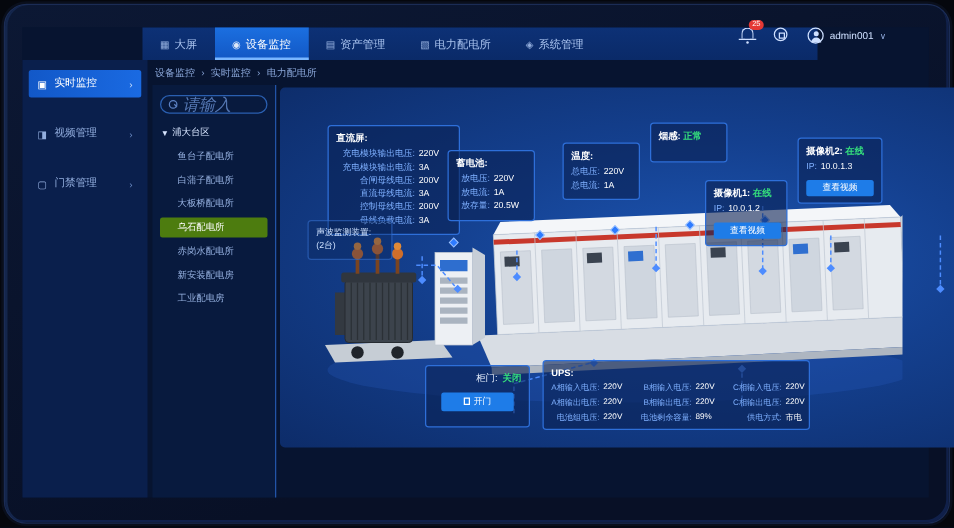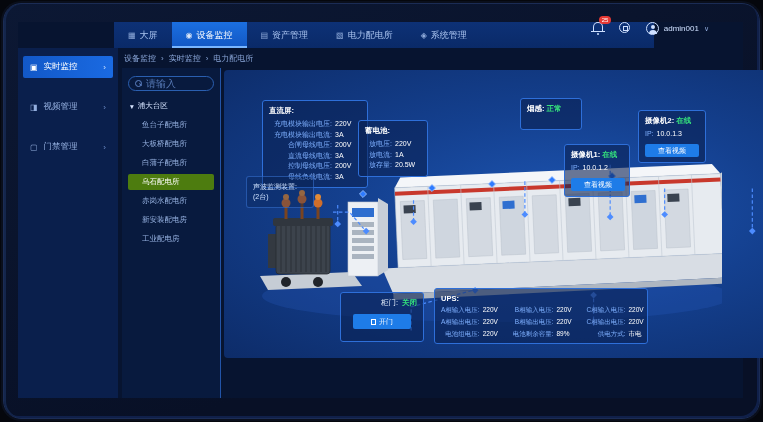--- a/index.html
+++ b/index.html
@@ -63,21 +63,21 @@
   .tree { position:absolute; left:104px; top:46px; width:99px; bottom:0;
     background:#081a3e; border-right:1px solid #2254a8; padding:8px 6px; }
   .search { display:flex; align-items:center; gap:4px; height:15px;
     border:1px solid #2a5fb0; border-radius:8px; padding:0 6px; margin-bottom:10px; }
   .mag { position:relative; width:7px; height:7px; flex:none; }
   .mag::before { content:""; position:absolute; left:0; top:0; width:5px; height:5px;
     border:1px solid #5d82c4; border-radius:50%; }
   .mag::after { content:""; position:absolute; left:4px; top:4px; width:3px; height:1px;
     background:#5d82c4; transform:rotate(45deg); }
   .search input { background:transparent; border:none; outline:none; width:100%;
-    font-size:10px; color:#cfe0ff; font-family:inherit; }
+    font-size:13px; color:#cfe0ff; font-family:inherit;font-style:italic; }
   .search input::placeholder { color:#5577b3; }
   .tree-group { font-size:7.5px; color:#d7e5ff; margin:2px 0 6px 2px; display:flex;
     gap:4px; align-items:center; cursor:pointer; }
   .tree-item { font-size:7.5px; color:#96b1e0; padding:3px 2px 3px 14px; margin-bottom:3px;
     border-radius:2px; cursor:pointer; white-space:nowrap; }
   .tree-item.active { background:#4d7c0f; color:#fff; }
 
   
   .card { position:absolute; left:206px; top:48px; width:616px; height:288px;
     border-radius:4px; overflow:hidden;
@@ -190,22 +190,22 @@
   <div class="tree">
     <div class="search">
       <span class="mag"></span>
       <input placeholder="请输入" style="">
     </div>
     <div class="tree-group">
       <span>▾</span>
       <span>浦大台区</span>
     </div>
     <div class="tree-item">鱼台子配电所</div>
+    <div class="tree-item">白蒲子配电所</div>
     <div class="tree-item">大板桥配电所</div>
-    <div class="tree-item">白蒲子配电所</div>
     <div class="tree-item active">乌石配电所</div>
     <div class="tree-item">赤岗水配电所</div>
     <div class="tree-item">新安装配电房</div>
     <div class="tree-item">工业配电房</div>
   </div>
 
   <div class="card">
 
     <svg class="scene" viewBox="0 0 470 165">
       <ellipse cx="245" cy="138" rx="235" ry="26" fill="rgba(40,90,190,0.28)"></ellipse>
@@ -348,20 +348,31 @@
       <div class="p-row">
             <span class="lbl">放电流:</span>
             <span class="val">1A</span>
           </div>
       <div class="p-row">
             <span class="lbl">放存量:</span>
             <span class="val">20.5W</span>
           </div>
     </div>
 
+    <div class="panel" id="panel-temp">
+      <div class="p-title">温度:</div>
+      <div class="p-row">
+            <span class="lbl">总电压:</span>
+            <span class="val">220V</span>
+          </div>
+      <div class="p-row">
+            <span class="lbl">总电流:</span>
+            <span class="val">1A</span>
+          </div>
+    </div>
 
     <div class="panel" id="panel-smoke">
       <div class="p-title">
         <span>烟感:</span>
         <span class="ok">正常</span>
       </div>
     </div>
 
     <div class="panel" id="panel-cam1">
       <div class="p-title">

